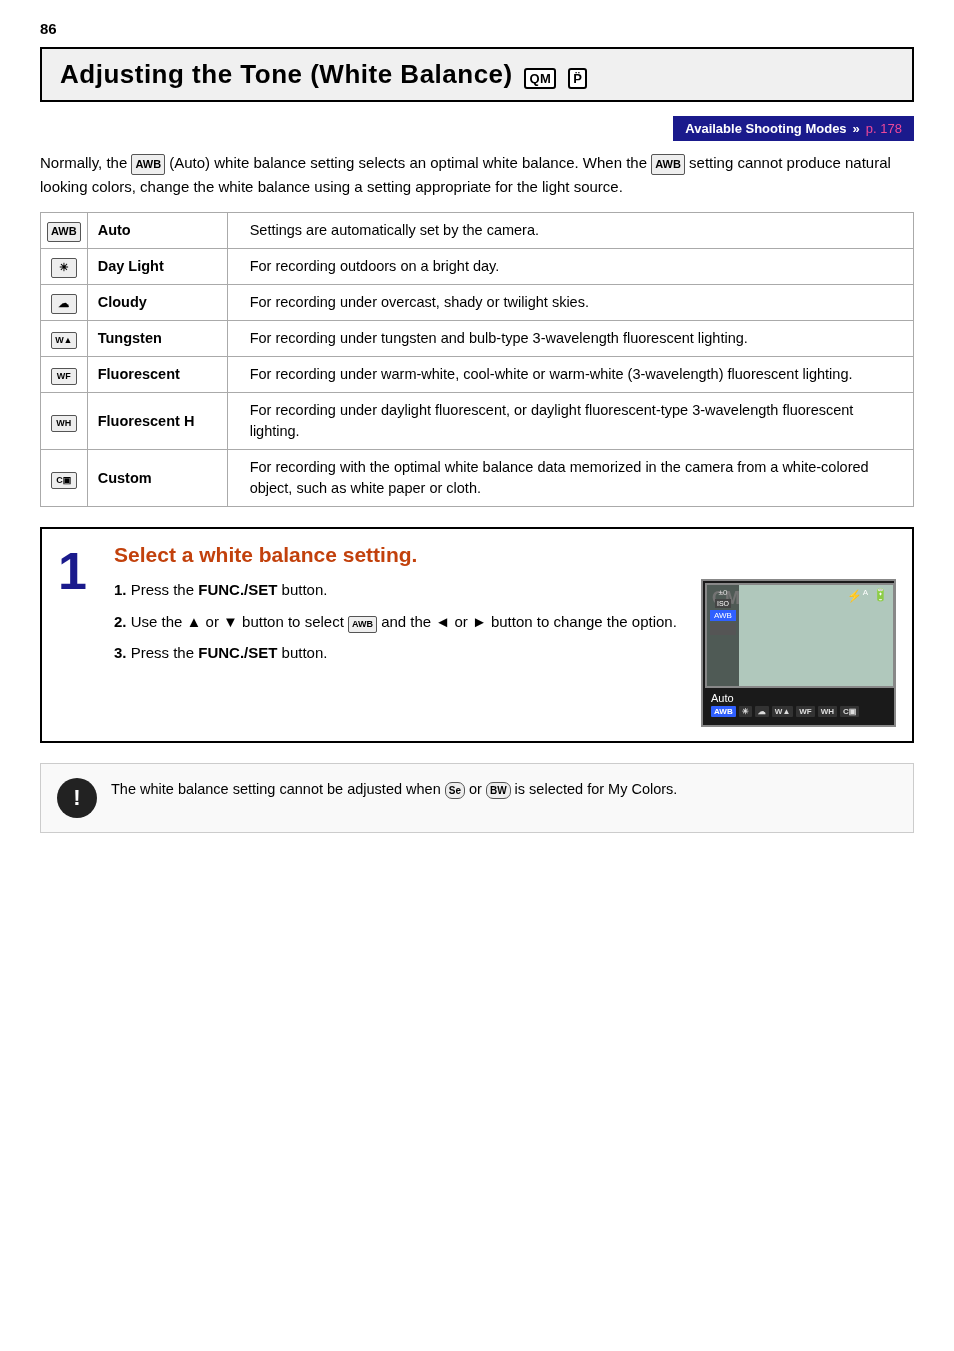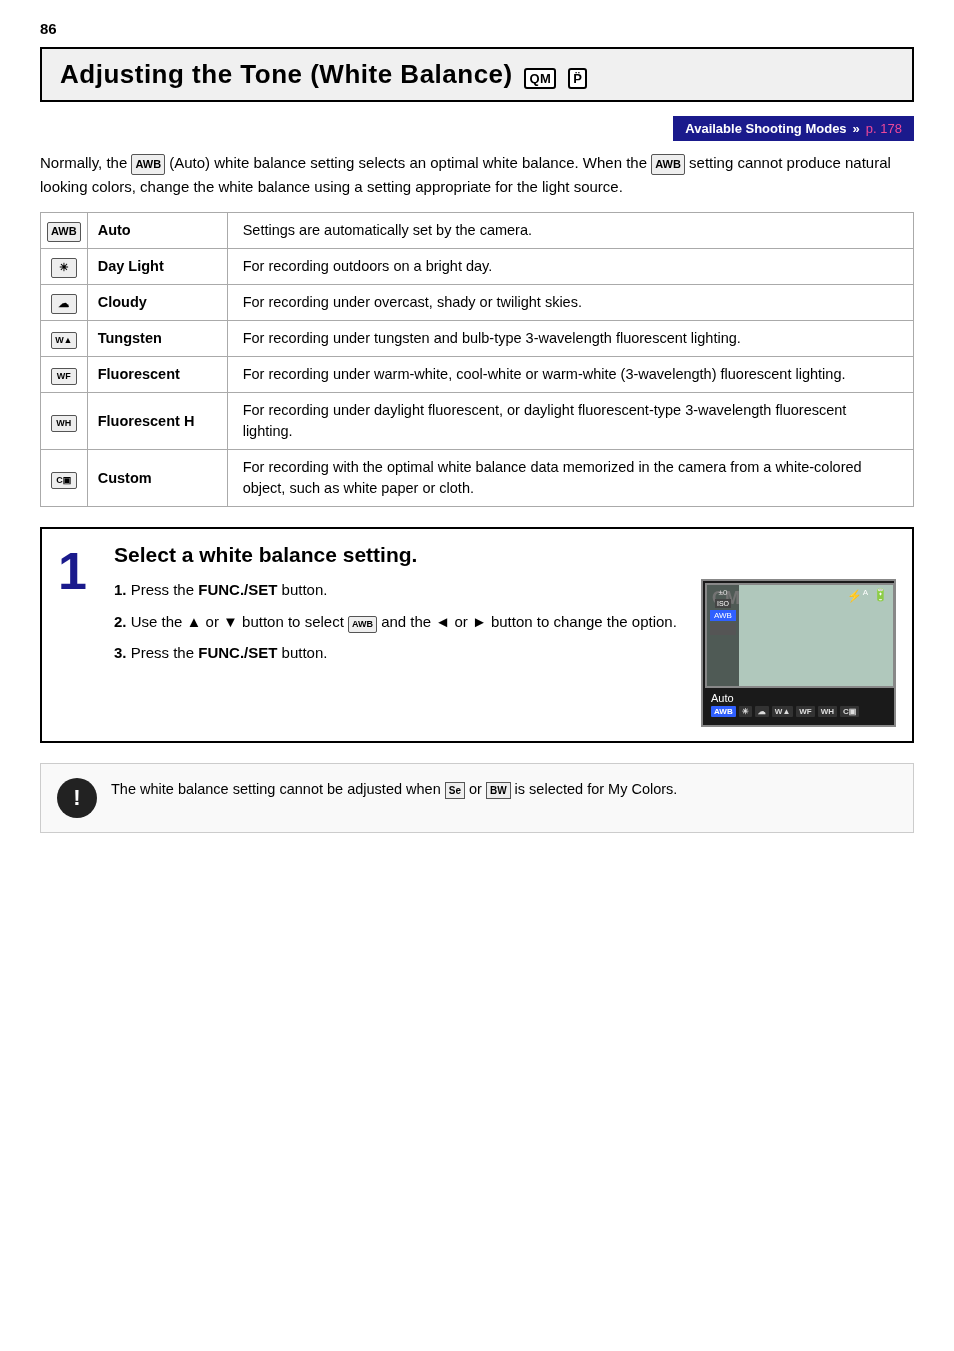--- a/index.html
+++ b/index.html
@@ -72,21 +72,21 @@
       line-height: 1.55;
       font-size: 15px;
     }
     .wb-table {
       width: 100%;
       border-collapse: collapse;
       margin-bottom: 20px;
     }
     .wb-table td {
       border: 1px solid #aaa;
-      padding: 7px 15px;
+      padding: 7px 22px;
       vertical-align: top;
       font-size: 14.5px;
       line-height: 1.45;
     }
     .wb-table td.icon-cell {
       width: 38px;
       text-align: center;
       vertical-align: middle;
       padding: 5px 6px;
     }
@@ -125,21 +125,21 @@
       margin-right: 8px;
       padding-top: 2px;
     }
     .step-content {
       flex: 1;
     }
     .step-title {
       font-size: 21px;
       font-weight: 900;
       font-family: Arial Black, Arial, sans-serif;
-      color: #000000;
+      color: #c2410c;
       margin-bottom: 12px;
     }
     .step-inner {
       display: flex;
       gap: 10px;
       align-items: flex-start;
     }
     .step-instructions {
       flex: 1;
     }
@@ -177,21 +177,21 @@
       font-size: 14.5px;
       line-height: 1.55;
       flex: 1;
     }
     .inline-icon {
       display: inline-block;
       border: 1.5px solid #555;
       font-size: 10px;
       font-weight: bold;
       padding: 0px 3px;
-      border-radius: 0;
+      border-radius: 7px;
       background: #eee;
       vertical-align: middle;
     }
     .camera-preview-container {
       display: flex;
       flex-direction: column;
       align-items: center;
     }
     .cam-screen-inner {
       background: #b0c8bc;

